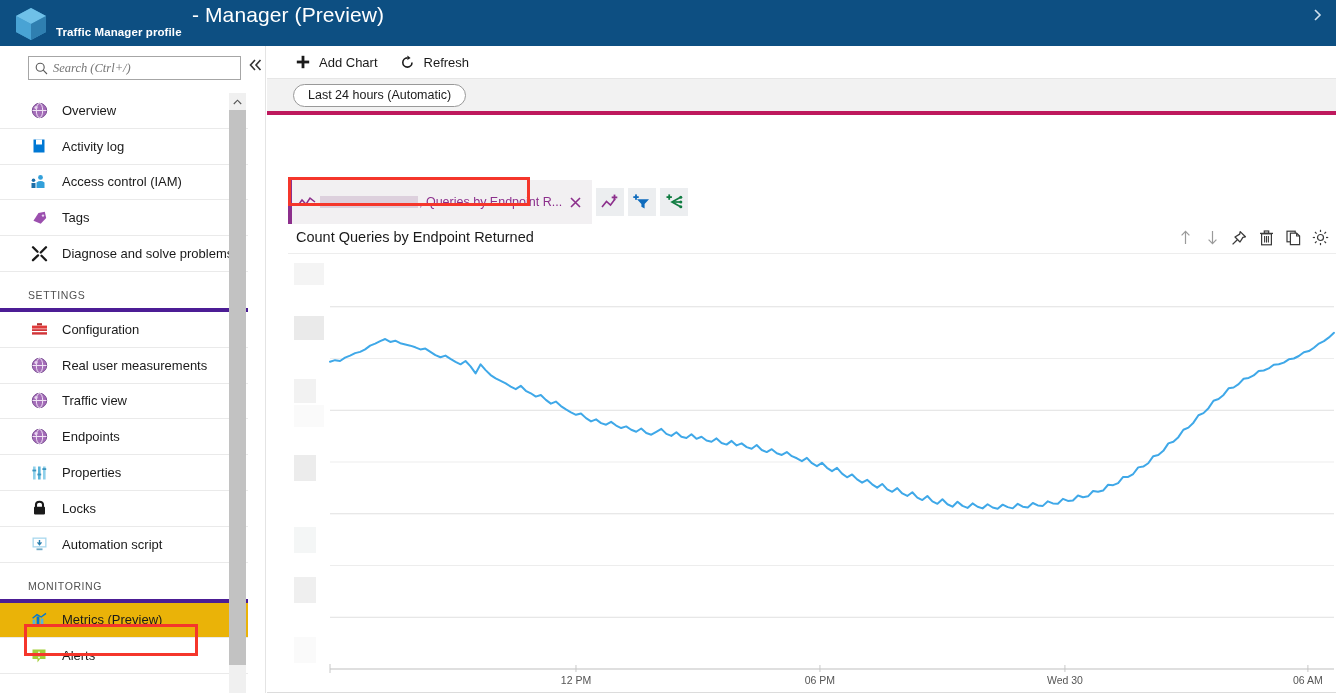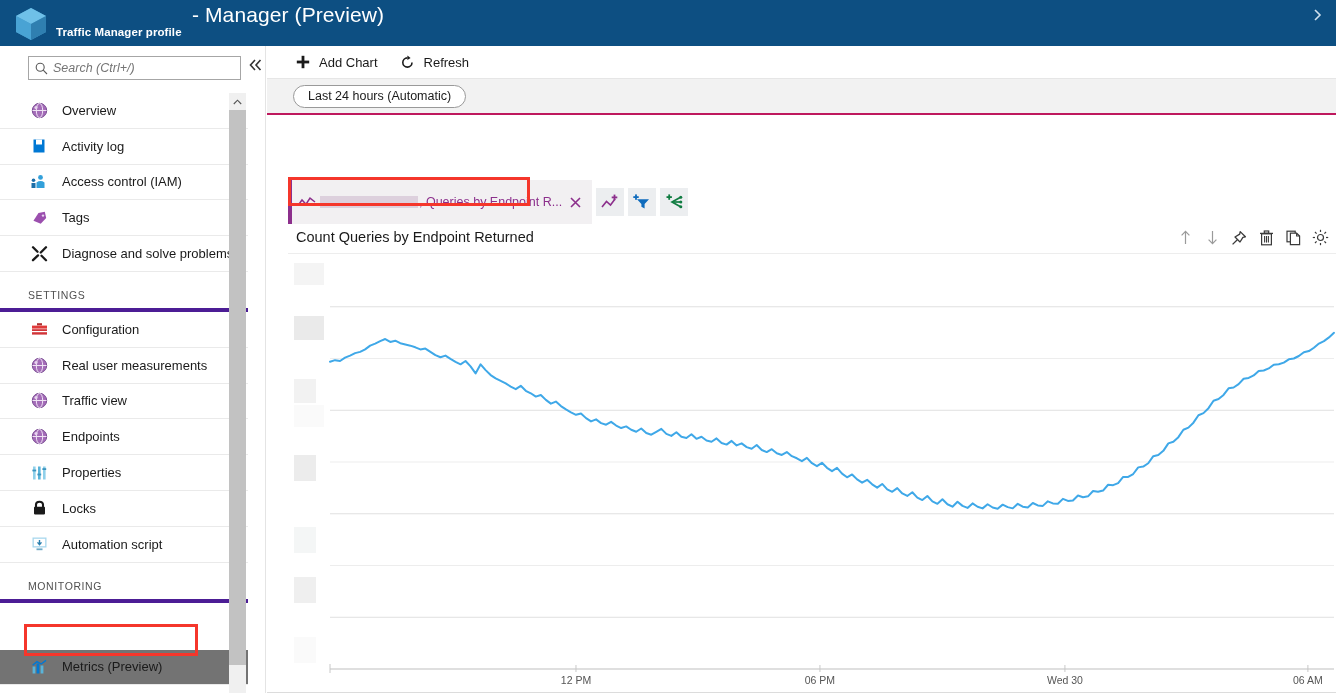--- a/index.html
+++ b/index.html
@@ -58,21 +58,21 @@
   .search-row { position: relative; height: 47px; }
   .search-box {
     position: absolute; left: 28px; top: 10px;
     width: 213px; height: 24px;
     border: 1px solid #a6a6a6; background: #fff;
     display: flex; align-items: center;
   }
   .search-icon { width: 24px; height: 22px; display:flex; align-items:center; justify-content:center; flex: 0 0 24px; }
   .search-input {
     border: 0; outline: 0; background: transparent;
-    font-family: Liberation Sans, sans-serif;
+    font-family: Liberation Serif, serif;
     font-size: 12.5px; font-style: italic; color: #767676;
     width: 180px; padding: 0;
   }
   .collapse-btn {
     position: absolute; left: 249px; top: 12px;
     font-size: 13px; color: #333; cursor: pointer; line-height: 18px;
   }
 
   .navlist {
     position: absolute; left: 0; top: 47px;
@@ -96,21 +96,21 @@
   .nav-item .ni-label {
     font-size: 13px; color: #1a1a1a; white-space: nowrap;
   }
   .nav-group {
     height: 40px; display: flex; align-items: flex-end;
     padding: 0 0 7px 28px;
     border-bottom: 4px solid #4c1d95;
     font-size: 10.5px; color: #505050; letter-spacing: .6px;
     font-weight: normal;
   }
-  .nav-item.selected { background: #737373; margin-top: 47px; }
+  .nav-item.selected { background: #eab308; }
   .nav-item.selected::after {
     content: ""; position: absolute; left: 0; top: 0;
     width: 0px; height: 100%;
   }
 
   
   .redbox {
     position: absolute;
     border: 3px solid #f5362b;
     pointer-events: none;
@@ -154,21 +154,21 @@
   }
   .cmd .c-icon {
     width: 20px; height: 18px; margin-right: 6px;
     display: flex; align-items: center; justify-content: center;
   }
   .cmd .c-label { font-size: 13px; color: #1a1a1a; white-space: nowrap; }
 
   .filterbar {
     position: relative; height: 36px;
     background: #f2f2f2;
-    border-bottom: 2px solid #be185d;
+    border-bottom: 4px solid #be185d;
     display: flex; align-items: center; padding-left: 26px;
   }
   .pill {
     display: inline-flex; align-items: center; justify-content: center;
     height: 23px; padding: 0 14px;
     border: 1px solid #999; border-radius: 12px;
     background: #fff; font-size: 12.5px; color: #1a1a1a;
     cursor: pointer; white-space: nowrap;
   }
 

